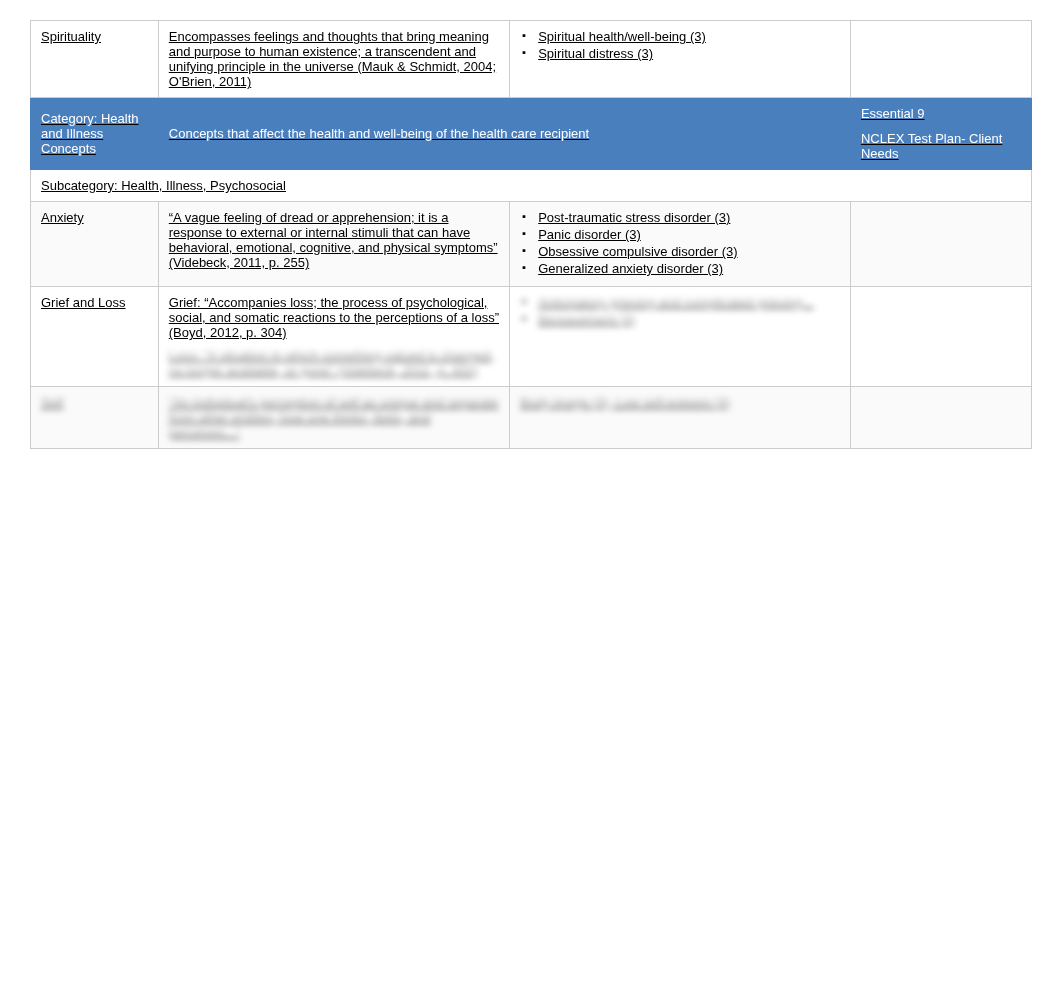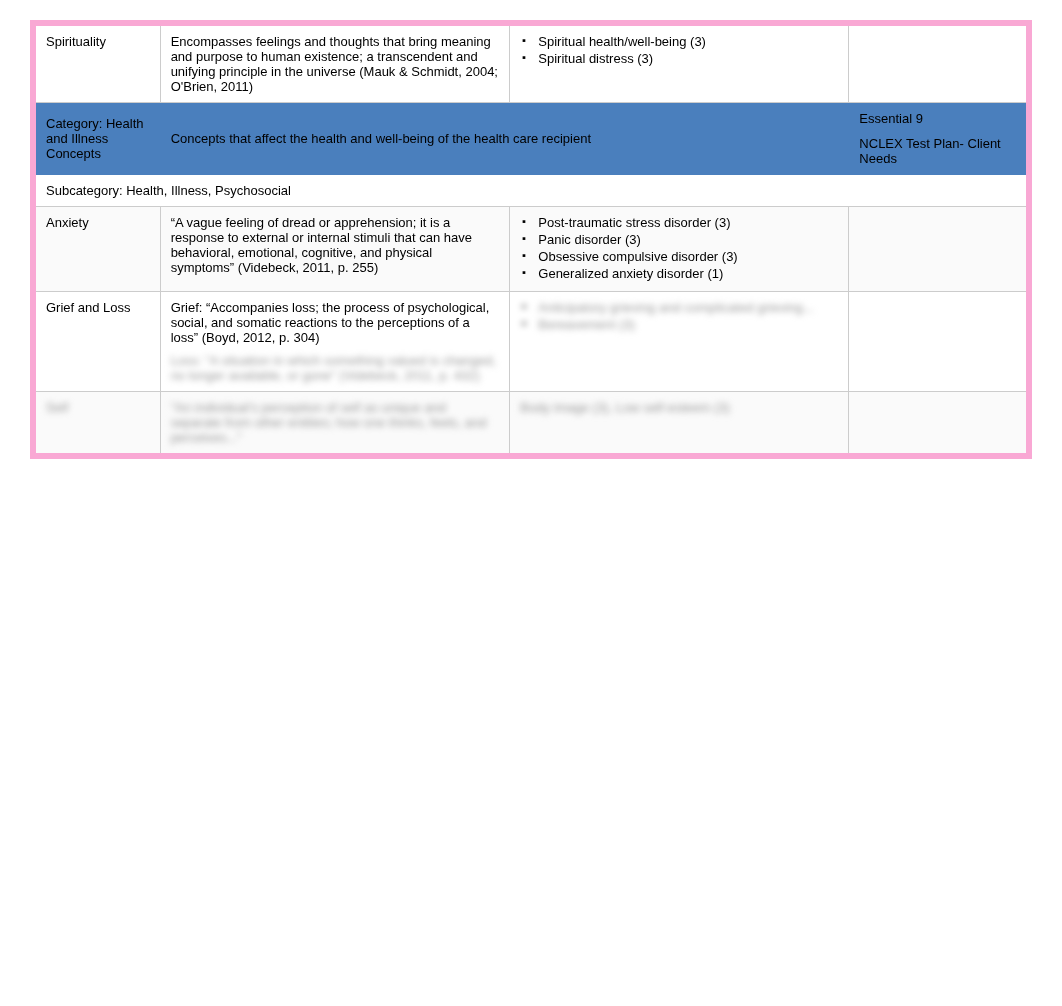--- a/index.html
+++ b/index.html
@@ -19,36 +19,37 @@
     .page-number {
       text-align: right;
       font-size: 13px;
       margin-bottom: 10px;
       color: #000;
     }
 
     .main-table {
       border-collapse: collapse;
       width: 100%;
-      border: 6px solid #f9a8d4;
+      border: 1px solid #f9a8d4;
+      text-decoration: underline;
     }
 
     .main-table td, .main-table th {
       border: 1px solid #ccc;
       padding: 8px 10px;
       vertical-align: top;
     }
 
     .category-header-row {
       background-color: #4a7fbd;
       color: #fff;
     }
 
     .category-header-row td {
-      color: #000000;
+      color: #ffffff;
       font-weight: normal;
       vertical-align: middle;
       border-color: #4a7fbd;
     }
 
     .col-concept { width: 120px; }
     .col-definition { width: 330px; }
     .col-exemplars { width: 320px; }
     .col-essential { width: 170px; }
 
@@ -146,21 +147,21 @@
     </tr>
 
     <tr class="data-row">
       <td>Anxiety</td>
       <td>“A vague feeling of dread or apprehension; it is a response to external or internal stimuli that can have behavioral, emotional, cognitive, and physical symptoms” (Videbeck, 2011, p. 255)</td>
       <td>
         <ul class="bullet-list">
           <li>Post-traumatic stress disorder (3)</li>
           <li>Panic disorder (3)</li>
           <li>Obsessive compulsive disorder (3)</li>
-          <li>Generalized anxiety disorder (1)</li>
+          <li>Generalized anxiety disorder (3)</li>
         </ul>
       </td>
       <td></td>
     </tr>
 
 
     <tr class="data-row">
       <td>Grief and Loss</td>
       <td>
         <div>Grief: “Accompanies loss; the process of psychological, social, and somatic reactions to the perceptions of a loss” (Boyd, 2012, p. 304)</div>

